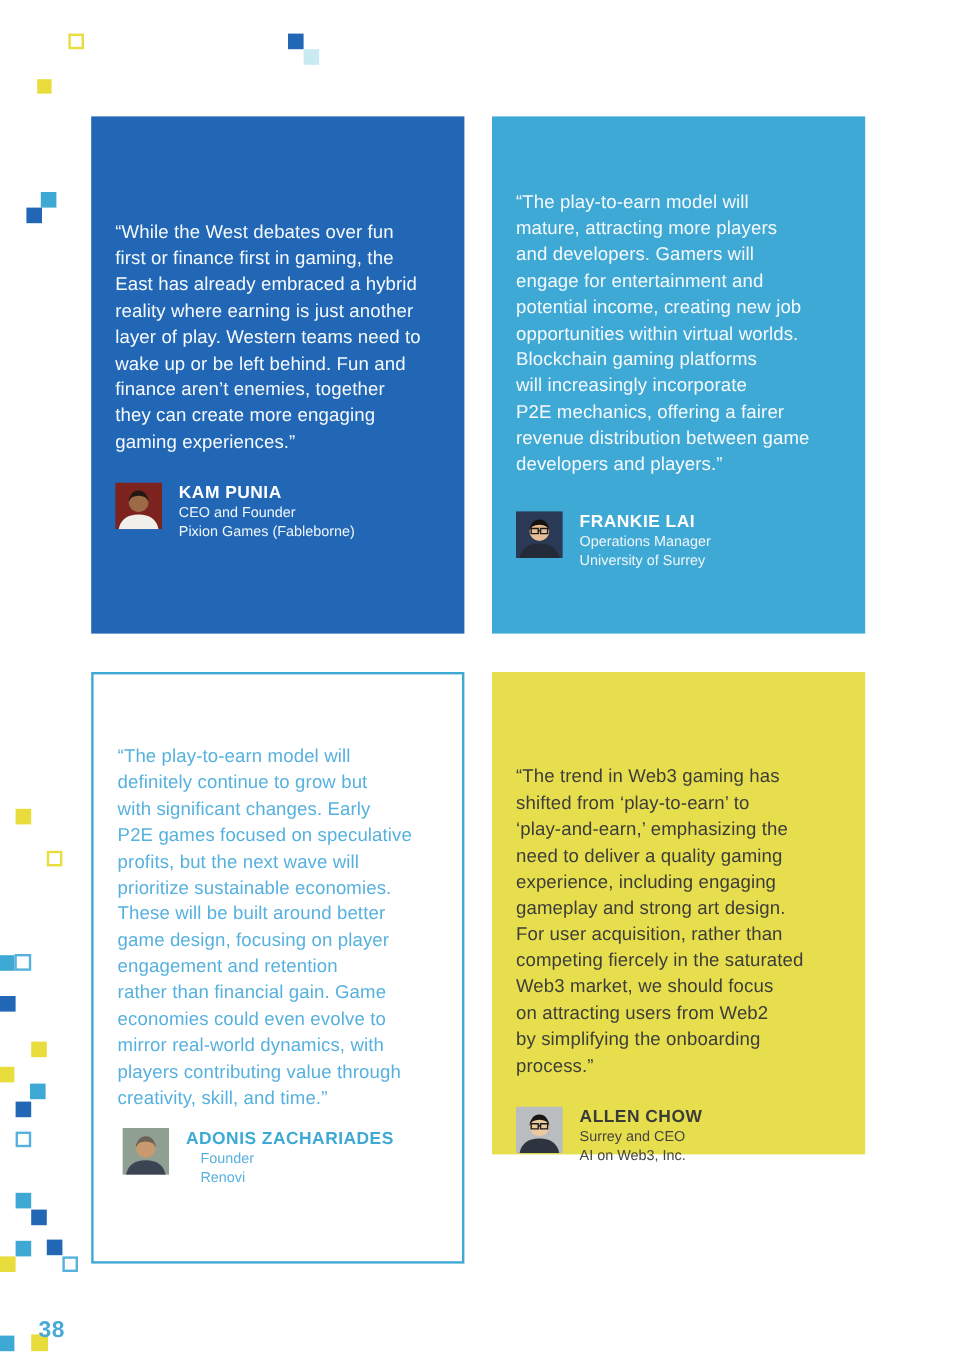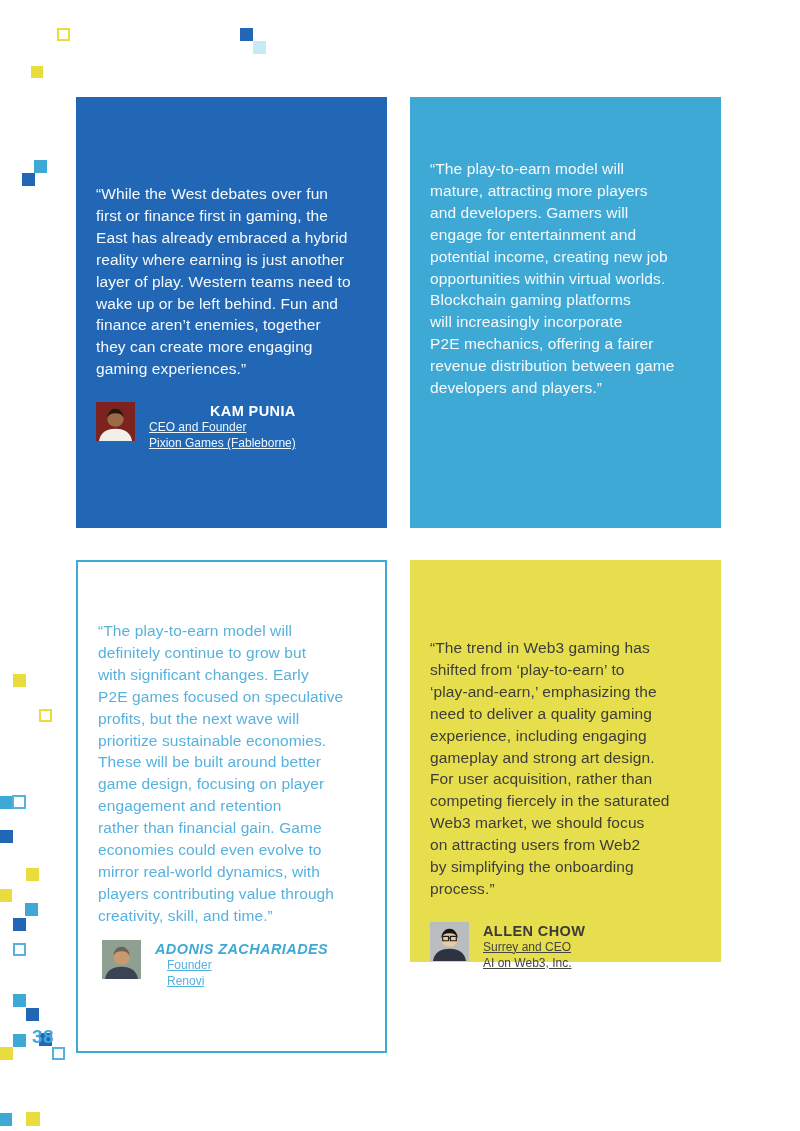--- a/index.html
+++ b/index.html
@@ -65,35 +65,34 @@
   .author-name {
     font-size: 14.5px;
     font-weight: bold;
     letter-spacing: 0.4px;
     margin-top: 1px;
   }
   .author-role, .author-org {
     font-size: 12px;
     line-height: 15px;
     margin-top: 1px;
-    text-decoration: underline;
-  }
-  .c1 .author-name, .c2 .author-name { color: #ffffff; text-align: right; }
+  }
+  .c1 .author-name, .c2 .author-name { color: #ffffff; }
   .c1 .author-role, .c1 .author-org,
   .c2 .author-role, .c2 .author-org { color: #eef6fa; }
-  .c3 .author-name { color: var(--blue-mid); font-style: italic; }
+  .c3 .author-name { color: var(--blue-mid); }
   .c3 .author-role, .c3 .author-org { color: var(--blue-soft); margin-left: 12px; }
   .c4 .author-name { color: #3b3b38; }
   .c4 .author-role, .c4 .author-org { color: #45453f; }
 
   
   .footer {
     position: absolute;
     left: 0; right: 0;
-    top: 1024px;
+    top: 1096px;
     height: 24px;
     padding-left: 19px;
   }
   .footer .page-number {
     position: absolute;
     left: 32px;
     top: 2px;
     font-size: 19px;
     font-weight: bold;
     color: var(--footer-blue);
@@ -182,20 +181,34 @@
 mature, attracting more players
 and developers. Gamers will
 engage for entertainment and
 potential income, creating new job
 opportunities within virtual worlds.
 Blockchain gaming platforms
 will increasingly incorporate
 P2E mechanics, offering a fairer
 revenue distribution between game
 developers and players.”</div>
+    <div class="author-row">
+      <svg class="avatar" viewBox="0 0 40 40" style="--bg:#2a3a56;--skin:#e6bd94;--hair:#16120e;--shirt:#232a38;--glasses:block">
+        <rect class="p-bg" x="0" y="0" width="40" height="40"></rect>
+        <path class="p-shirt" d="M3 40 q2.5 -12.5 17 -12.5 q14.5 0 17 12.5 z"></path>
+        <circle class="p-skin" cx="20" cy="17" r="8.5"></circle>
+        <path class="p-hair" d="M11.5 17 q0 -4 2 -6.5 q2.5 -3.5 6.5 -3.5 q4 0 6.5 3.5 q2 2.5 2 6.5 q-1.5 -5.5 -8.5 -5.5 q-7 0 -8.5 5.5 z"></path>
+        <path class="p-glasses" stroke-width="1.2" d="M13 14.8 h6 v4.4 h-6 z M21 14.8 h6 v4.4 h-6 z M19 16.6 h2"></path>
+      </svg>
+      <div>
+        <div class="author-name">FRANKIE LAI</div>
+        <div class="author-role">Operations Manager</div>
+        <div class="author-org">University of Surrey</div>
+      </div>
+    </div>
   </div>
 
   <div class="card c3">
     <div class="quote-text">“The play-to-earn model will
 definitely continue to grow but
 with significant changes. Early
 P2E games focused on speculative
 profits, but the next wave will
 prioritize sustainable economies.
 These will be built around better

